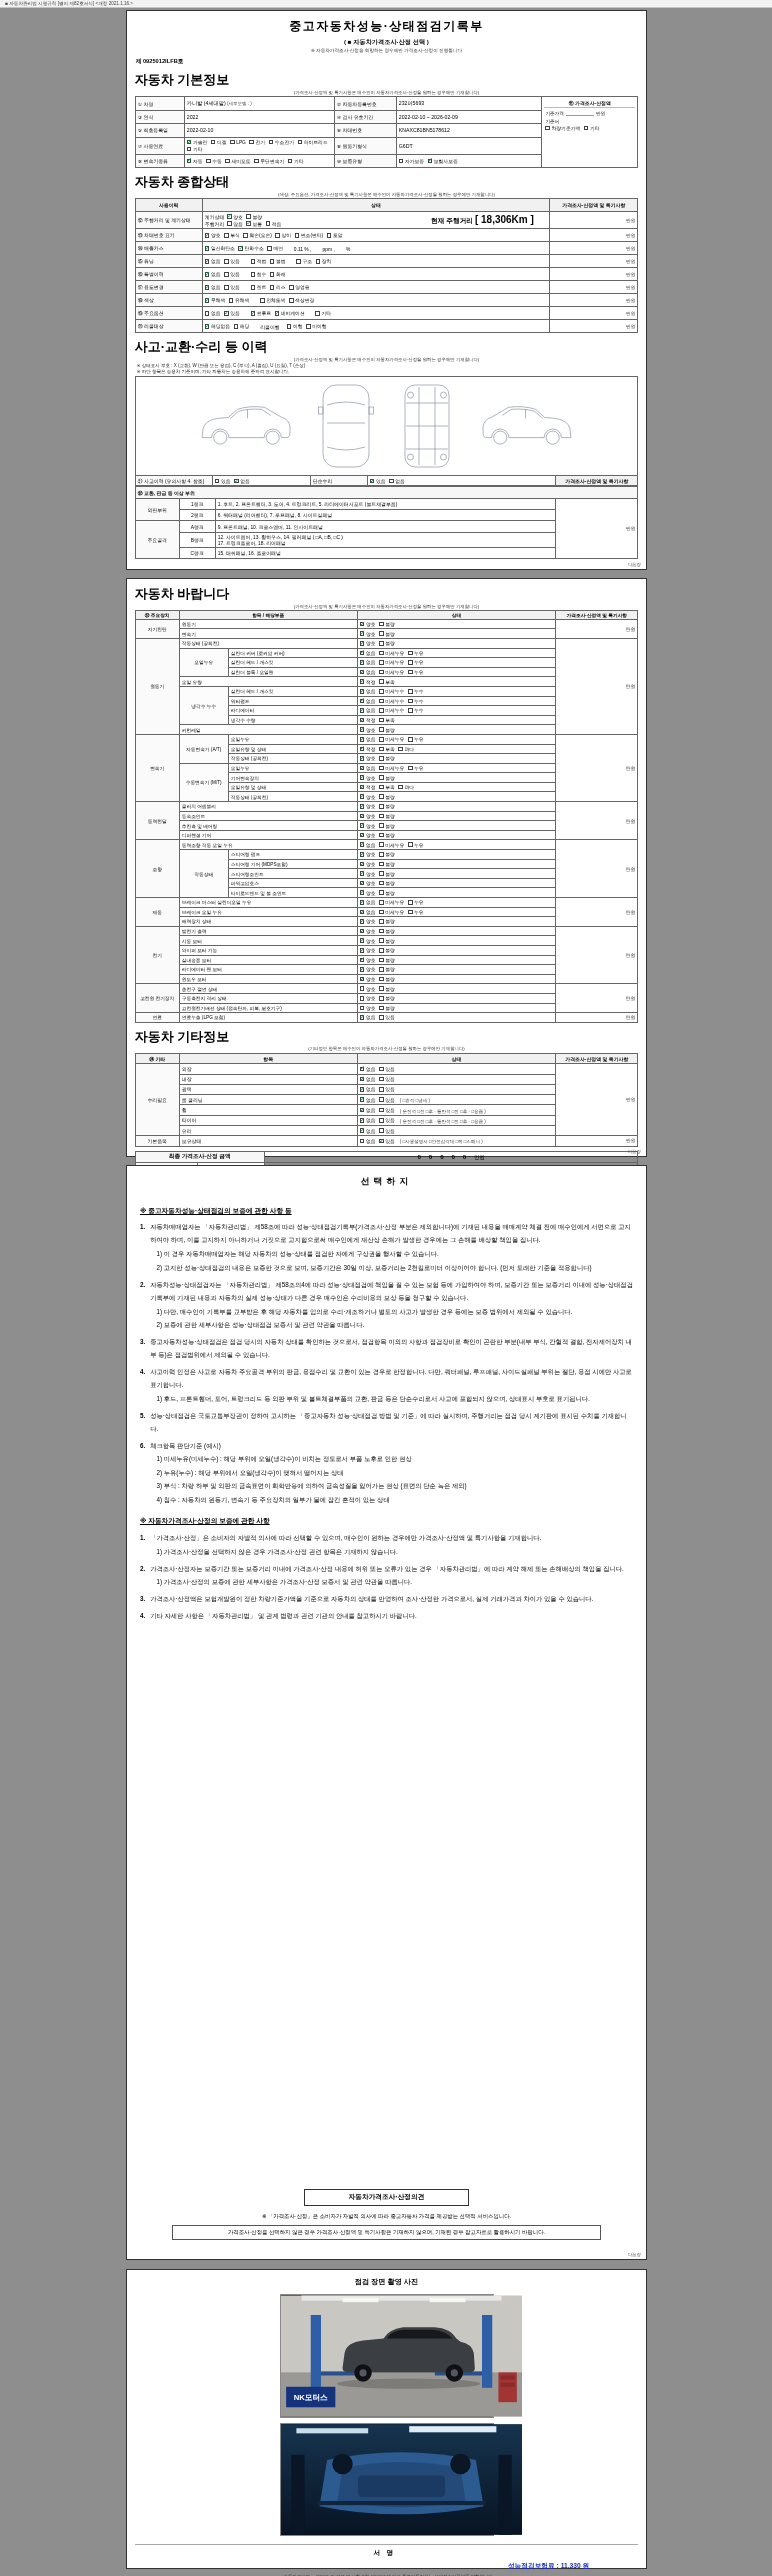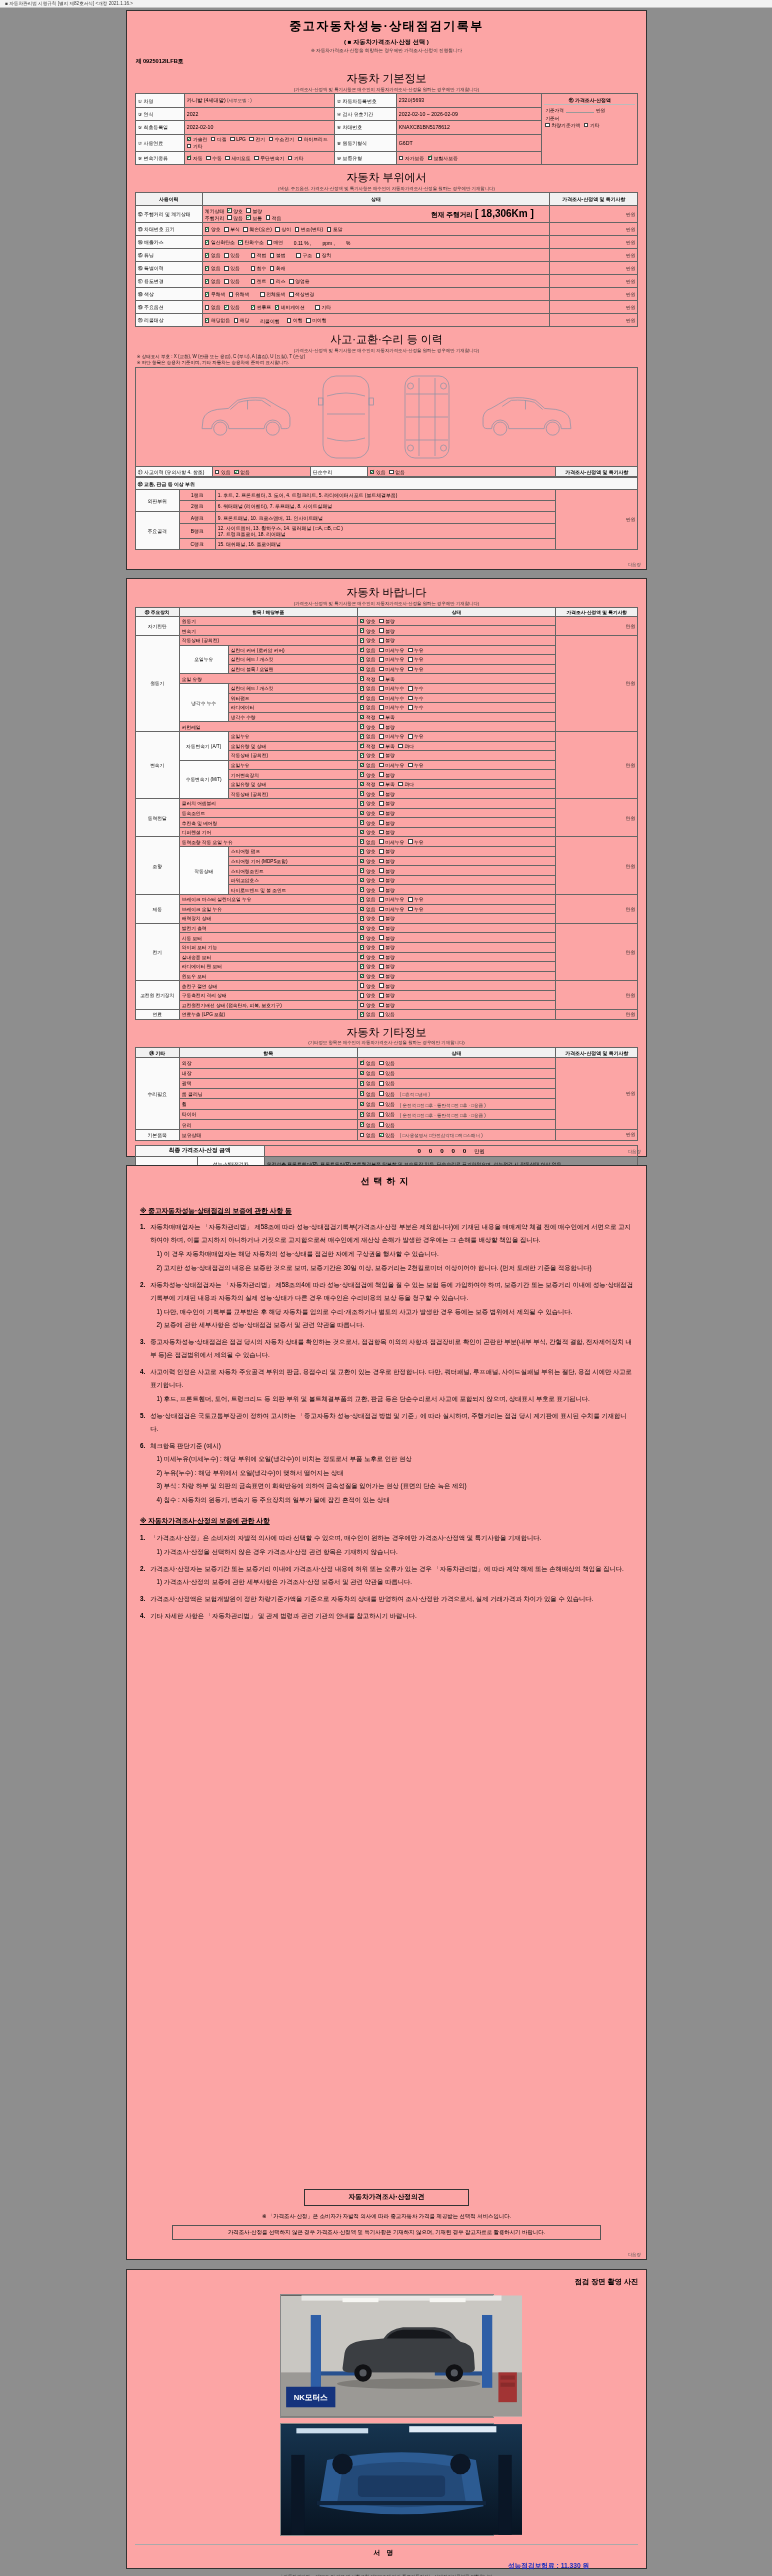--- a/index.html
+++ b/index.html
@@ -1,28 +1,28 @@
 <!DOCTYPE html>
 <html style="font-size:8.2px"><head>
 <meta charset="utf-8">
 <style>
 *{margin:0;padding:0;box-sizing:border-box}
 html,body{width:773px;height:2576px}
 body{position:relative;background:#8e8e8e;font-family:"Liberation Sans","DejaVu Sans",sans-serif;color:#000;overflow:hidden}
 .topbar{position:absolute;top:0;left:0;width:773px;height:7.7px;background:#f2f2f2;border-bottom:0.5px solid #c4c4c4;font-size:4.6px;line-height:7.7px;padding-left:5.2px;color:#444}
-.panel{position:absolute;left:126px;width:521px;background:#fca5a5;border:0.5px solid #333;padding:6.2px 7.7px;font-size:5.2px}
+.panel{position:absolute;left:126px;width:521px;background:#ffffff;border:0.5px solid #333;padding:6.2px 7.7px;font-size:5.2px}
 #panel1{top:10.3px;height:560px}
 #panel2{top:578px;height:579px}
 #panel3{top:1165px;height:1095px;display:flex;flex-direction:column}
 #panel4{top:2269px;height:300px;display:flex;flex-direction:column}
 .doc-title{text-align:center;font-size:12px;font-weight:bold;letter-spacing:1.5px;padding-top:1px}
 .doc-select{text-align:center;font-size:6.2px;font-weight:bold;margin-top:2.1px}
 .doc-note{text-align:center;font-size:4.6px;color:#333;margin-top:1.5px}
 .doc-no{font-size:5.7px;font-weight:bold;margin:5.2px 0 2.1px 1px}
-.sec-title{text-align:center;font-weight:normal;font-size:11px;margin-top:5.2px}
+.sec-title{font-weight:bold;font-size:13px;margin-top:5.2px}
 .sec-note{text-align:center;font-size:4.4px;color:#333;margin:0.5px 0 1.5px}
 table{border-collapse:collapse;width:100%;table-layout:fixed}
 td{border:0.5px solid #666;padding:1px 2.1px;font-size:4.9px;vertical-align:middle;word-break:keep-all}
 .thead{background:#f1f1f1;text-align:center;font-weight:bold}
 .lb{background:#fafafa}
 .dev{text-align:center;background:#fafafa}
 .sub{text-align:center;background:#fcfcfc}
 .rk{text-align:center}
 .pr{text-align:right;font-size:4.6px;color:#222}
 .pr.mid{vertical-align:middle}
@@ -58,21 +58,21 @@
 #notice-body{flex:1;font-size:6.3px;line-height:2.05;padding:0 5.2px}
 .n-head{font-weight:bold;font-size:6.7px;margin:7.2px 0 4.1px;text-decoration:underline}
 .n-item{display:flex;margin:4.1px 0 1px}
 .n-num{width:10.3px;flex:none;font-weight:bold}
 .n-t{flex:1}
 .n-sub{margin:0.5px 2.1px 0.5px 16.5px}
 .opinion-wrap{margin:3.1px 31px 10.3px}
 .opinion-title{width:165px;margin:0 auto 6.2px;border:0.8px solid #333;text-align:center;font-weight:bold;font-size:6.7px;padding:3.1px 0}
 .opinion-line{font-size:5.4px;margin:2.6px 6.2px;text-align:center}
 .opinion-line.boxed{border:0.5px solid #555;padding:3.1px 5.2px;margin-top:5.2px}
-.photo-title{text-align:right;font-weight:bold;font-size:7.2px;margin:1px 0 4.1px}
+.photo-title{text-align:center;font-weight:bold;font-size:7.2px;margin:1px 0 4.1px}
 .photo{width:214px;margin:2.6px auto;border:0.5px solid #888;font-size:0;background:#000}
 .photo svg{display:block}
 .sign-sec{border-top:0.5px solid #aaa;margin-top:5.2px;padding-top:4.1px}
 .sign-title{text-align:center;font-weight:bold;font-size:6.7px;letter-spacing:6.2px}
 .insurance{text-align:right;margin:4.1px 49px 3.1px 0;font-size:6.7px;font-weight:bold;color:#1b2fc0}
 .sign-note{font-size:4.4px;color:#333;text-align:center;margin-top:1.5px}
 </style>
 </head>
 <body>
 
@@ -178,21 +178,21 @@
               <span class="bx"></span>
               <span>자가보증</span>
             </span><span class="cb">
               <span class="bx on"></span>
               <span>보험사보증</span>
             </span></td>
         </tr>
       </tbody>
     </table>
 
-  <div class="sec-title">자동차 부위에서</div>
+  <div class="sec-title">자동차 종합상태</div>
   <div class="sec-note">(색상, 주요옵션, 가격조사·산정액 및 특기사항은 매수인이 자동차가격조사·산정을 원하는 경우에만 기재합니다)</div>
   <table id="overall-table">
       <colgroup>
         <col style="width:67px">
         <col>
         <col style="width:88px">
       </colgroup>
       <tbody>
         <tr>
           <td class="thead">사용이력</td>

